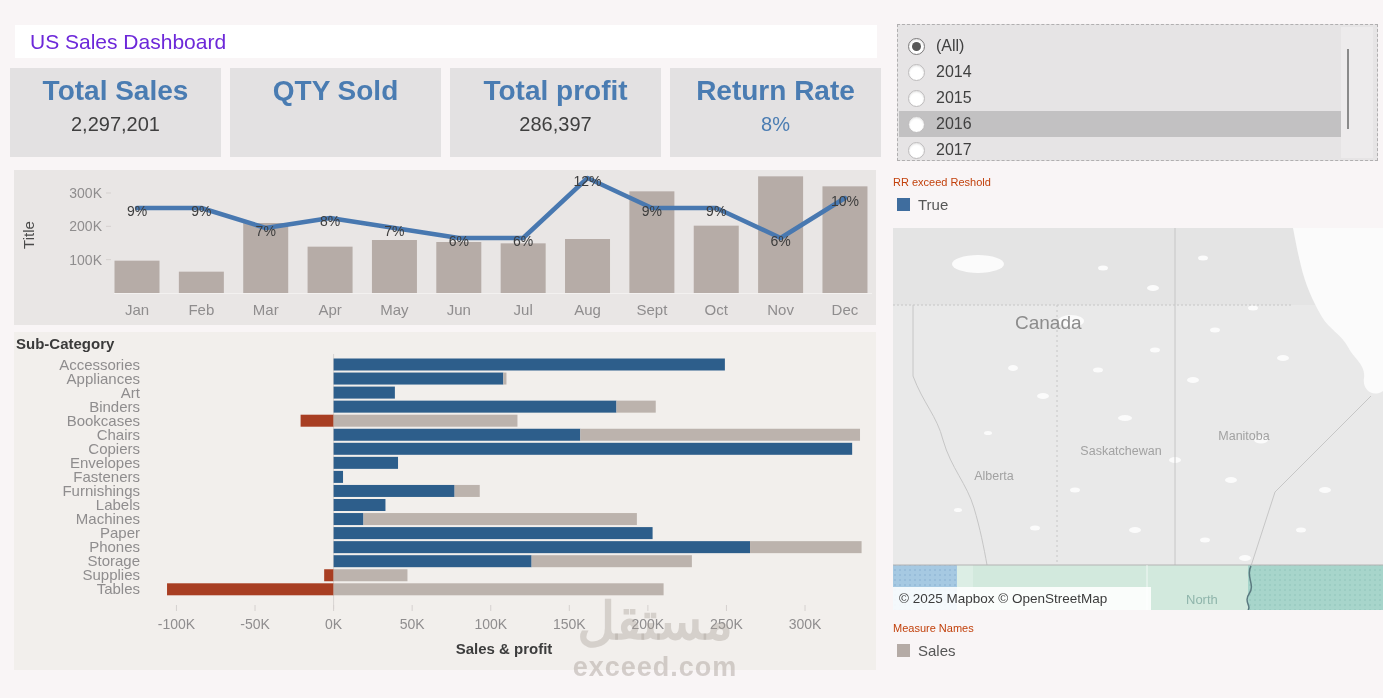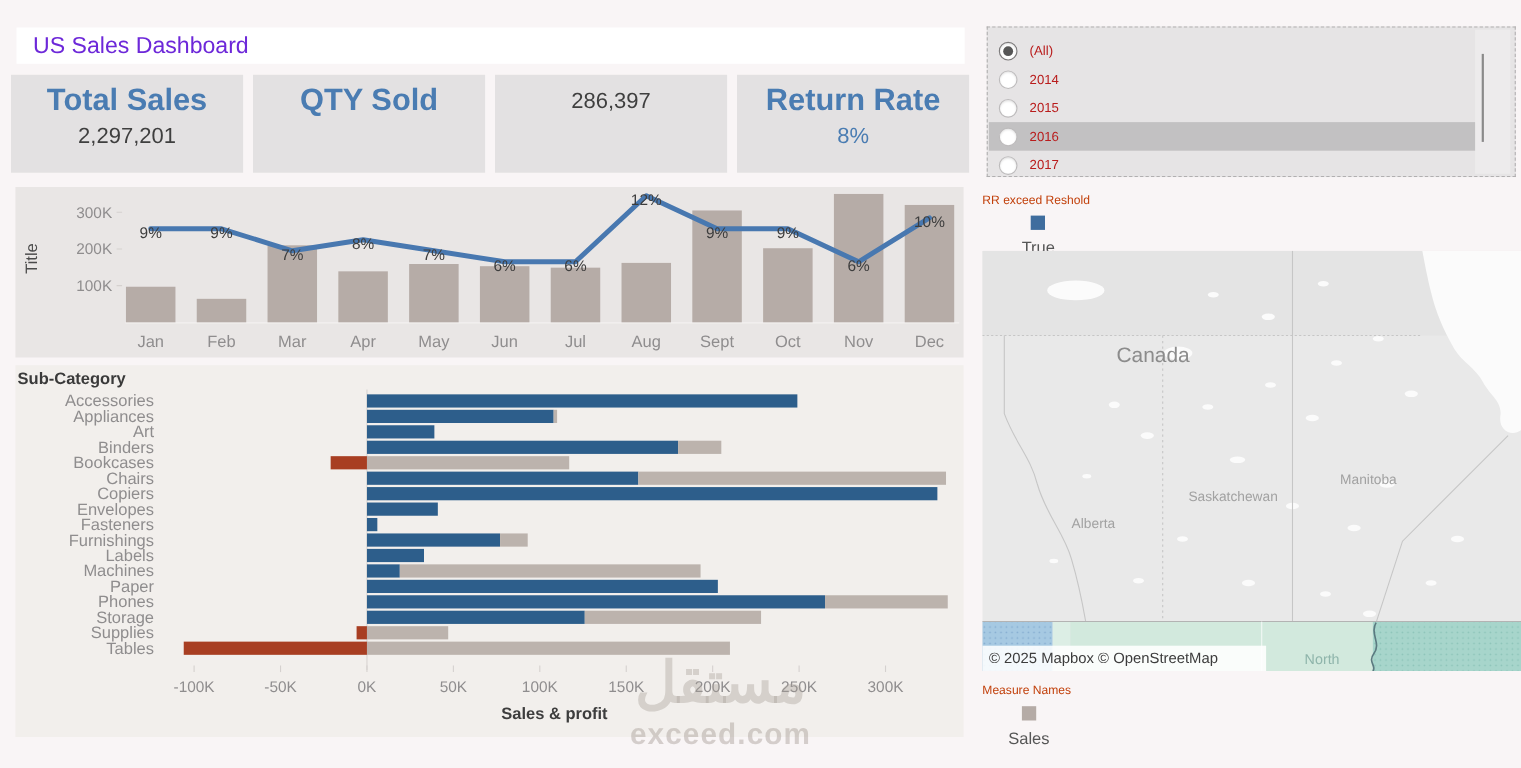--- a/index.html
+++ b/index.html
@@ -32,29 +32,29 @@
 
   .filter{position:absolute;left:897px;top:24px;width:481px;height:137px;background:#e6e4e5;
           border:1px dashed #b1afb0;box-sizing:border-box;overflow:hidden;}
   .frows{position:absolute;left:1px;top:8px;width:443px;}
   .frow{display:flex;align-items:center;height:26px;padding-left:9px;gap:11px;}
   .frow.hl{background:#c2c1c2;}
   .radio{width:15px;height:15px;border-radius:50%;background:#fff;border:1px solid #bdbbbc;
          box-shadow:inset 0 1px 2px rgba(0,0,0,.12);flex:0 0 auto;position:relative;}
   .radio.selected{border-color:#7c7a7b;}
   .radio.selected::after{content:"";position:absolute;inset:3px;border-radius:50%;background:#565656;}
-  .flabel{color:#b91c1c;font-size:12px;}
+  .flabel{color:#404040;font-size:16px;}
   .scroll{position:absolute;right:4px;top:2px;bottom:2px;width:32px;background:#edebec;}
   .thumb{position:absolute;left:6px;top:22px;width:2px;height:80px;background:#8a8a8a;}
 
   .legend{position:absolute;left:893px;}
   .rr-legend{top:176px;}
   .measure-legend{top:622px;}
   .legend-title{font-size:11px;color:#c2410c;margin-bottom:8px;}
-  .legend-item{display:flex;align-items:center;gap:8px;padding-left:4px;flex-direction:column;}
+  .legend-item{display:flex;align-items:center;gap:8px;padding-left:4px;}
   .swatch{width:13px;height:13px;flex:0 0 auto;}
   .legend-item span{font-size:15px;color:#565656;}
 
   .map{position:absolute;left:893px;top:228px;width:490px;height:382px;}
   .m-country{fill:#8c8c8c;font-size:19px;}
   .m-prov{fill:#a2a2a2;font-size:12.5px;text-anchor:middle;}
   .m-border{stroke:#c6c6c6;stroke-width:1;fill:none;}
   .m-attr{fill:#3c3c3c;font-size:13.5px;}
   .m-us{fill:#8fb5ab;font-size:13px;}
 
@@ -74,20 +74,21 @@
 
   <div class="kpi-row">
     <div class="kpi">
       <div class="kpi-label">Total Sales</div>
       <div class="kpi-value">2,297,201</div>
     </div>
     <div class="kpi">
       <div class="kpi-label">QTY Sold</div>
     </div>
     <div class="kpi">
+      <div class="kpi-label">Total profit</div>
       <div class="kpi-value">286,397</div>
     </div>
     <div class="kpi">
       <div class="kpi-label">Return Rate</div>
       <div class="kpi-value blue">8%</div>
     </div>
   </div>
 
   <div class="panel combo" id="combo-panel"><svg width="862" height="155">
         <text x="20" y="65" transform="rotate(-90 20 65)" class="ytitle">Title</text>

